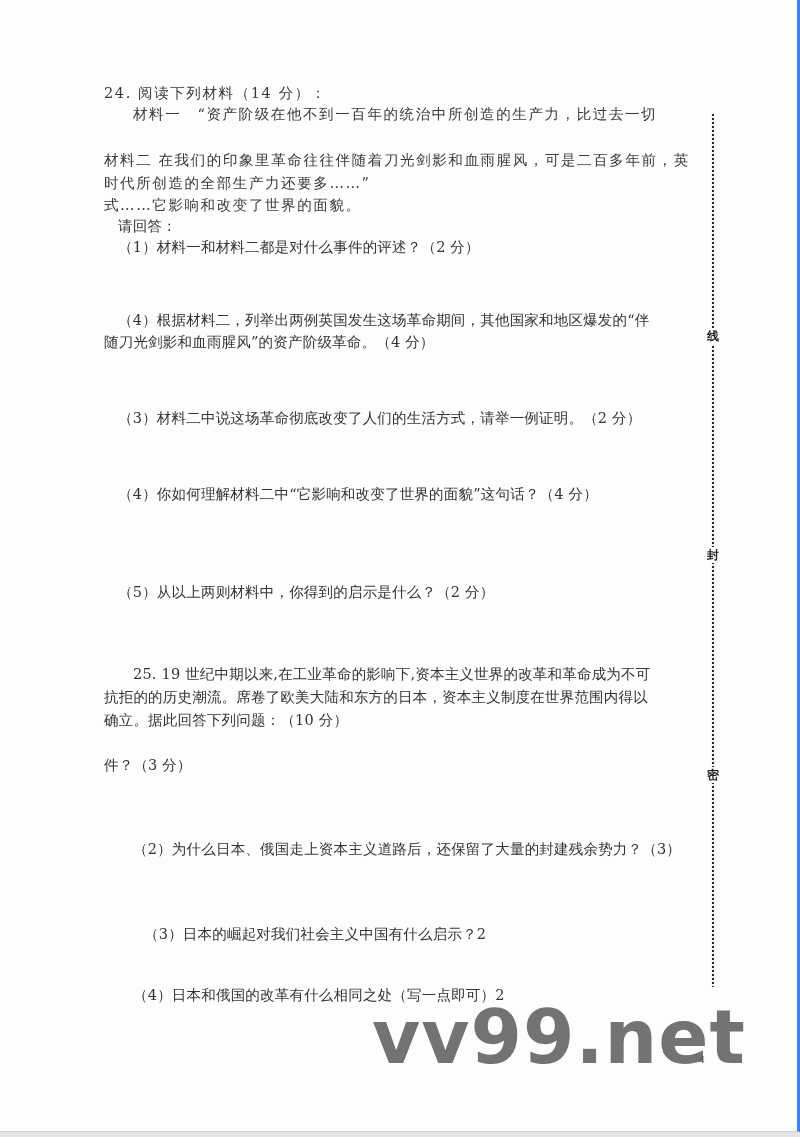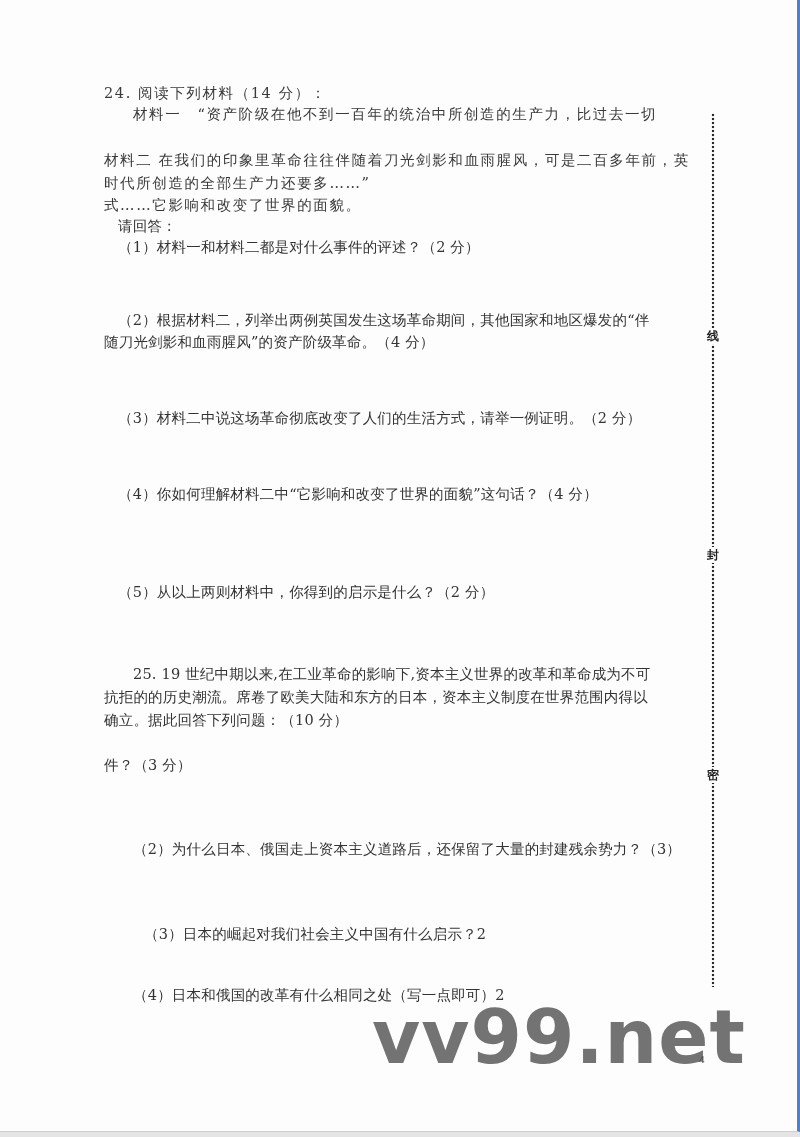--- a/index.html
+++ b/index.html
@@ -95,21 +95,21 @@
 
   <div class="line song" style="left:104px; top:84px;">24. 阅读下列材料（14 分）：</div>
   <div class="line song" style="left:133px; top:105px;">材料一　“资产阶级在他不到一百年的统治中所创造的生产力，比过去一切</div>
   <div class="line song" style="left:104px; top:134px;margin-top:40px;">时代所创造的全部生产力还要多……”</div>
   <div class="line song" style="left:104px; top:151px;">材料二 在我们的印象里革命往往伴随着刀光剑影和血雨腥风，可是二百多年前，英</div>
   <div class="line song" style="left:104px; top:196px;">式……它影响和改变了世界的面貌。</div>
   <div class="line" style="left:118px; top:217px;">请回答：</div>
 
   <div class="line" style="left:118px; top:238px;">（1）材料一和材料二都是对什么事件的评述？（2 分）</div>
 
-  <div class="line" style="left:118px; top:311px;">（2）根据材料二，列举出两例英国发生这场革命期间，其他国家和地区爆发的“伴</div>
+  <div class="line" style="left:118px; top:311px;">（4）根据材料二，列举出两例英国发生这场革命期间，其他国家和地区爆发的“伴</div>
   <div class="line" style="left:104px; top:333px;">随刀光剑影和血雨腥风”的资产阶级革命。（4 分）</div>
 
   <div class="line" style="left:118px; top:409px;">（3）材料二中说这场革命彻底改变了人们的生活方式，请举一例证明。（2 分）</div>
 
   <div class="line" style="left:118px; top:485px;">（4）你如何理解材料二中“它影响和改变了世界的面貌”这句话？（4 分）</div>
 
   <div class="line" style="left:118px; top:583px;">（5）从以上两则材料中，你得到的启示是什么？（2 分）</div>
 
   <div class="line" style="left:133px; top:665px;">25. 19 世纪中期以来,在工业革命的影响下,资本主义世界的改革和革命成为不可</div>
   <div class="line" style="left:104px; top:688px;">抗拒的的历史潮流。席卷了欧美大陆和东方的日本，资本主义制度在世界范围内得以</div>

